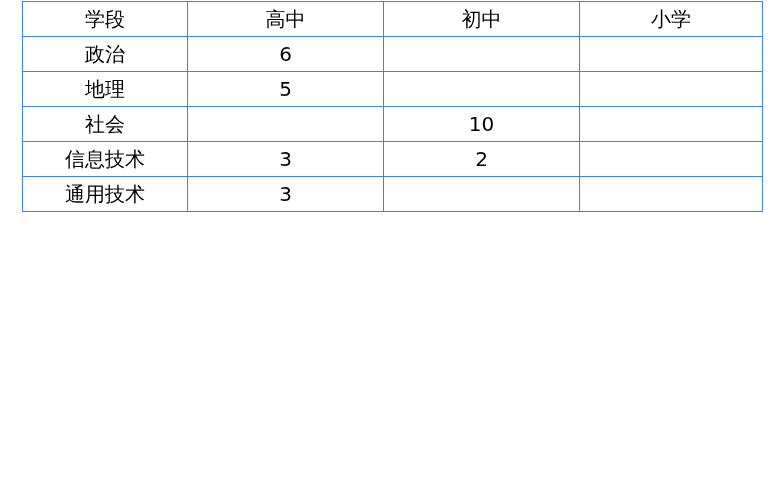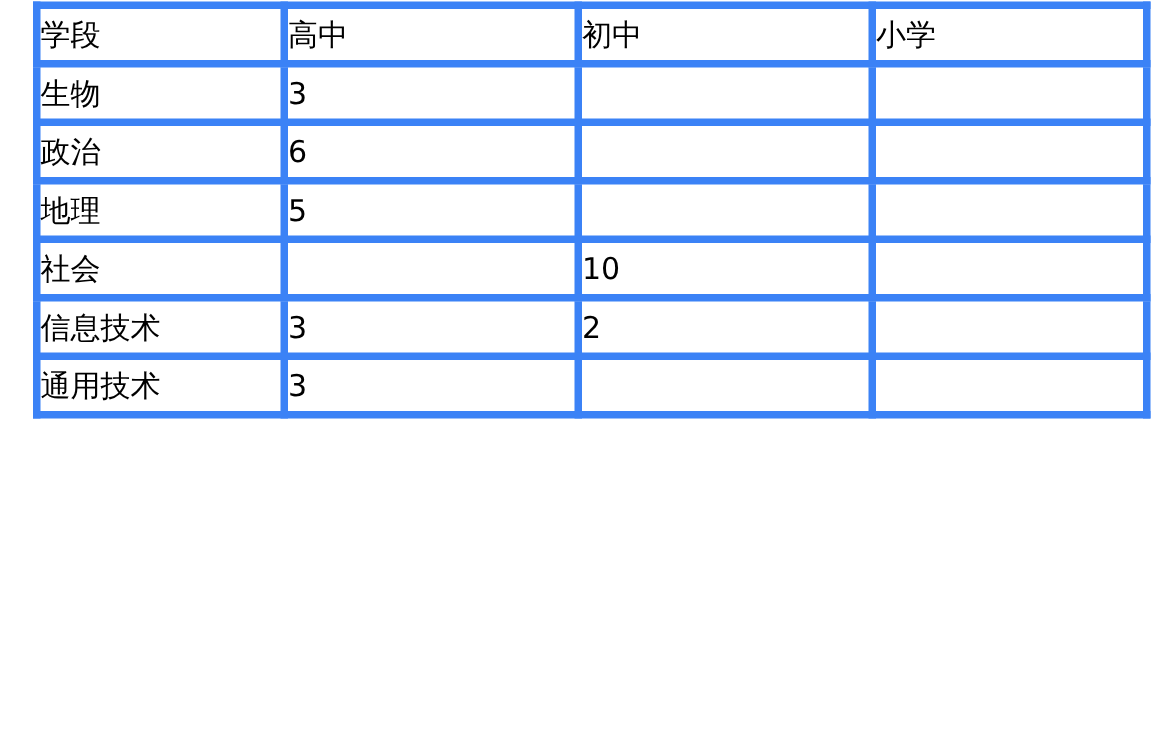--- a/index.html
+++ b/index.html
@@ -25,23 +25,24 @@
     table-layout: fixed;
     width: 740px;
     margin-left: 22px;
     margin-top: 1px;
   }
   table.grid col.c0 { width: 165px; }
   table.grid col.c1 { width: 196px; }
   table.grid col.c2 { width: 196px; }
   table.grid col.c3 { width: 183px; }
   table.grid td {
-    border: 5px solid #3b82f6;
+    border: 1px solid #3b82f6;
     height: 34px;
     padding: 0;
+    text-align: center;
     vertical-align: middle;
     font-size: 20px;
     line-height: 20px;
     color: #000000;
     font-family: "DejaVu Sans", "Liberation Sans", sans-serif;
     font-weight: 400;
     white-space: nowrap;
     margin-left: 16px;
   }
   table.grid tr.header td {
@@ -72,26 +73,20 @@
         <td>高中</td>
         <td>初中</td>
         <td>小学</td>
       </tr>
 
 
 
 
 
 
-      <tr>
-        <td>生物</td>
-        <td class="num">3</td>
-        <td class="num empty"></td>
-        <td class="num empty"></td>
-      </tr>
 
       <tr>
         <td>政治</td>
         <td class="num">6</td>
         <td class="num empty"></td>
         <td class="num empty"></td>
       </tr>
 
 
       <tr>

